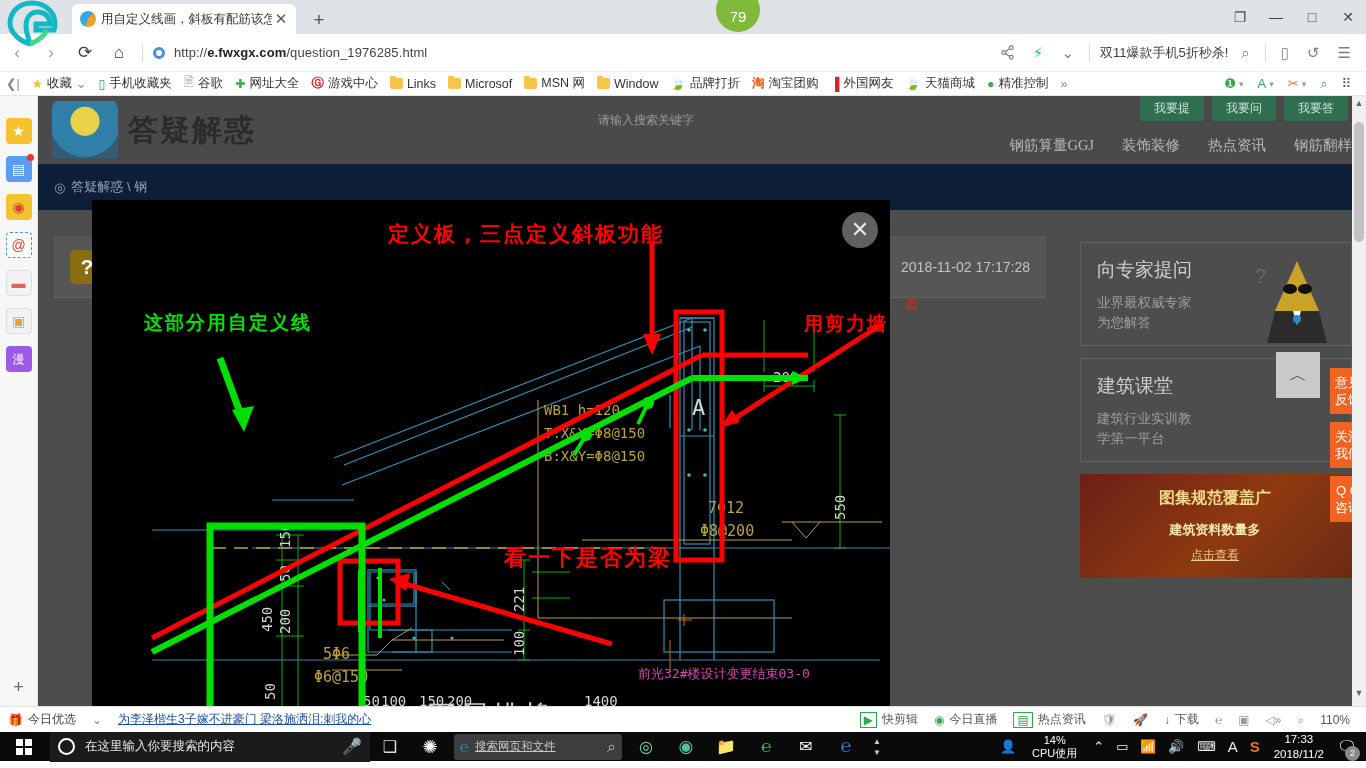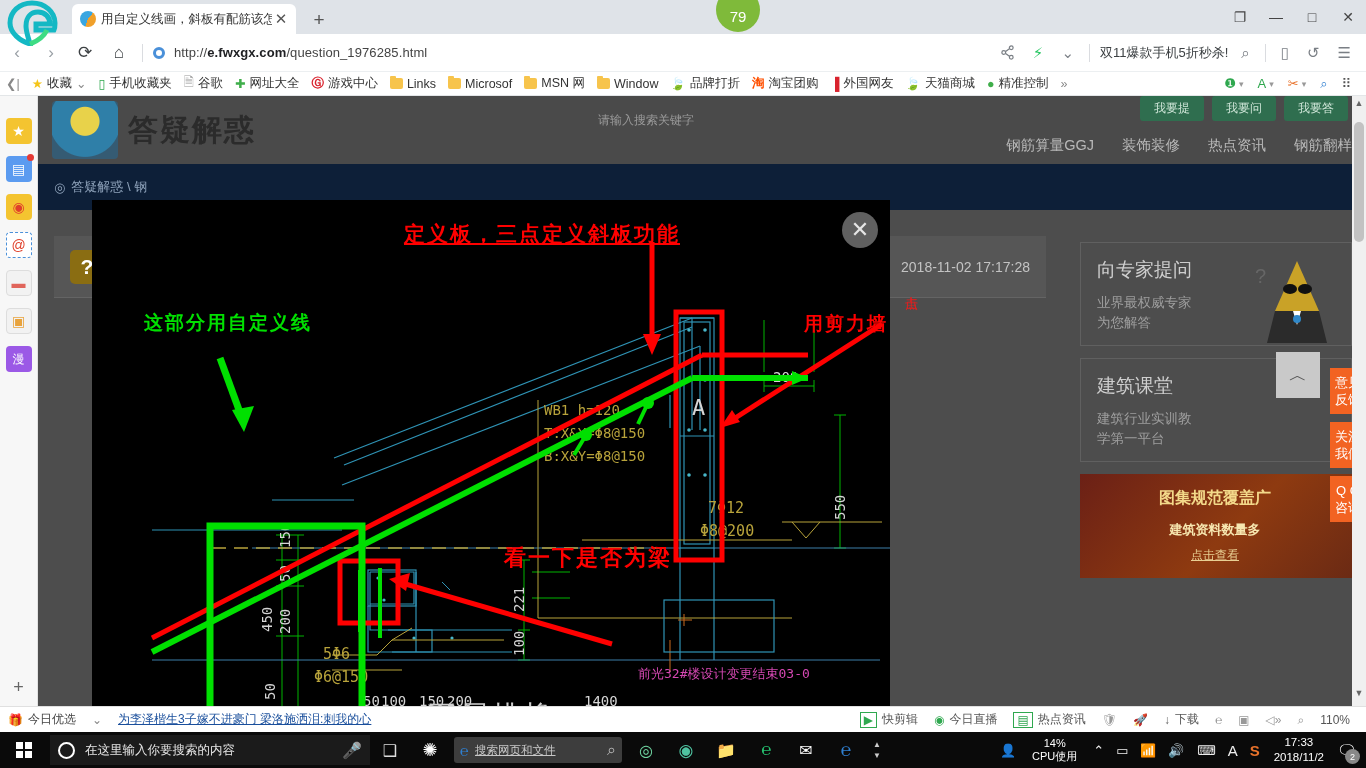--- a/index.html
+++ b/index.html
@@ -145,21 +145,21 @@
     width: 66px; height: 58px; margin-left: 14px; border-radius: 4px;
     background: radial-gradient(circle at 50% 35%, #e8d24a 0 28%, #2f7fa8 30% 70%, #355b73 72% 100%);
     position: relative;
   }
   .site-logo-text {
     font-size: 30px; color: #2b2b2b; font-weight: 700; margin-left: 10px;
     letter-spacing: 2px;
   }
   .site-nav {
     position: absolute; right: 0; top: 22px; display: flex; align-items: flex-start;
-    font-size: 14.5px; color: #b9b9b9;
+    font-size: 14.5px; color: #b9b9b9; font-family: Liberation Serif, serif;
   }
   .site-nav span { padding: 0 14px; cursor: pointer; }
   .site-search {
     position: absolute; left: 560px; top: 4px; font-size: 12px; color: #9a9a9a; margin-top: 12px;
   }
   .site-btns { position:absolute; right: 18px; top: 0; display: flex; gap: 8px; }
   .site-btn { background:#2f6e4f; color:#cfe6d8; font-size:12px; padding:4px 14px; border-radius:3px; }
   .site-band {
     position: absolute; left: 0; top: 68px; right: 0; height: 46px;
     background: #0d1f38;
@@ -248,21 +248,21 @@
     background: #fff; border-top: 1px solid #e0e0e0;
     display: flex; align-items: center; font-size: 12px; color: #444;
   }
   .st-item { display: flex; align-items: center; padding: 0 8px; cursor: pointer; white-space: nowrap;}
   .st-link { color: #1a4f9c; text-decoration: underline; cursor: pointer;}
   .st-right { margin-left: auto; display: flex; align-items: center; padding-right: 8px;}
   .st-right .si { padding: 0 8px; color: #555; display:flex;align-items:center; cursor:pointer;}
 
   
   .taskbar {
-    position: absolute; left: 0; top: 732px; width: 1366px; height: 36px;
+    position: absolute; left: 0; top: 732px; width: 1366px; height: 29px;
     background: #0a0a0a; display: flex; align-items: center; color: #fff;
   }
   .start { width: 48px; height: 36px; display:flex;align-items:center;justify-content:center; cursor:pointer;}
   .start-grid { width:16px;height:16px;display:grid;grid-template-columns:7px 7px;grid-template-rows:7px 7px;gap:2px;}
   .start-grid i { background:#fff; display:block; }
   .tb-search {
     width: 320px; height: 30px; background:#1b1b1b; display:flex;align-items:center;
     padding: 0 8px; margin-left: 2px; cursor: text;
   }
   .tb-search .circ { width:17px;height:17px;border:2px solid #fff;border-radius:50%;margin-right:10px;flex:0 0 auto;}
@@ -730,21 +730,21 @@
 
         <rect x="118" y="226" width="152" height="184" fill="none" stroke="#00e000" stroke-width="7" transform="translate(0,100)"></rect>
 
         <path d="M268 370 L268 432" stroke="#00e000" stroke-width="4" transform="translate(0,0)"></path>
         <path d="M288 368 L288 438" stroke="#00e000" stroke-width="4"></path>
 
         <path d="M128 158 L150 218" stroke="#00e000" stroke-width="7" fill="none"></path>
         <path d="M152 232 L140 210 L162 206 Z" fill="#00e000"></path>
       </svg>
 
-      <div class="ann-red" style="left:312px; top:20px; font-size:21px;text-decoration:underline;">定义板，三点定义斜板功能</div>
+      <div class="ann-red" style="left:296px; top:20px; font-size:21px;">定义板，三点定义斜板功能</div>
       <div class="ann-green" style="left:52px; top:110px;">这部分用自定义线</div>
       <div class="ann-red" style="left:712px; top:111px;">用剪力墙</div>
       <div class="ann-red" style="left:412px; top:343px; font-size:22px;">看一下是否为梁</div>
     </div>
 
   </div>
 
   <div class="statusbar">
     <div class="st-item">
       <span style="color:#e8722b;margin-right:5px;">🎁</span>

